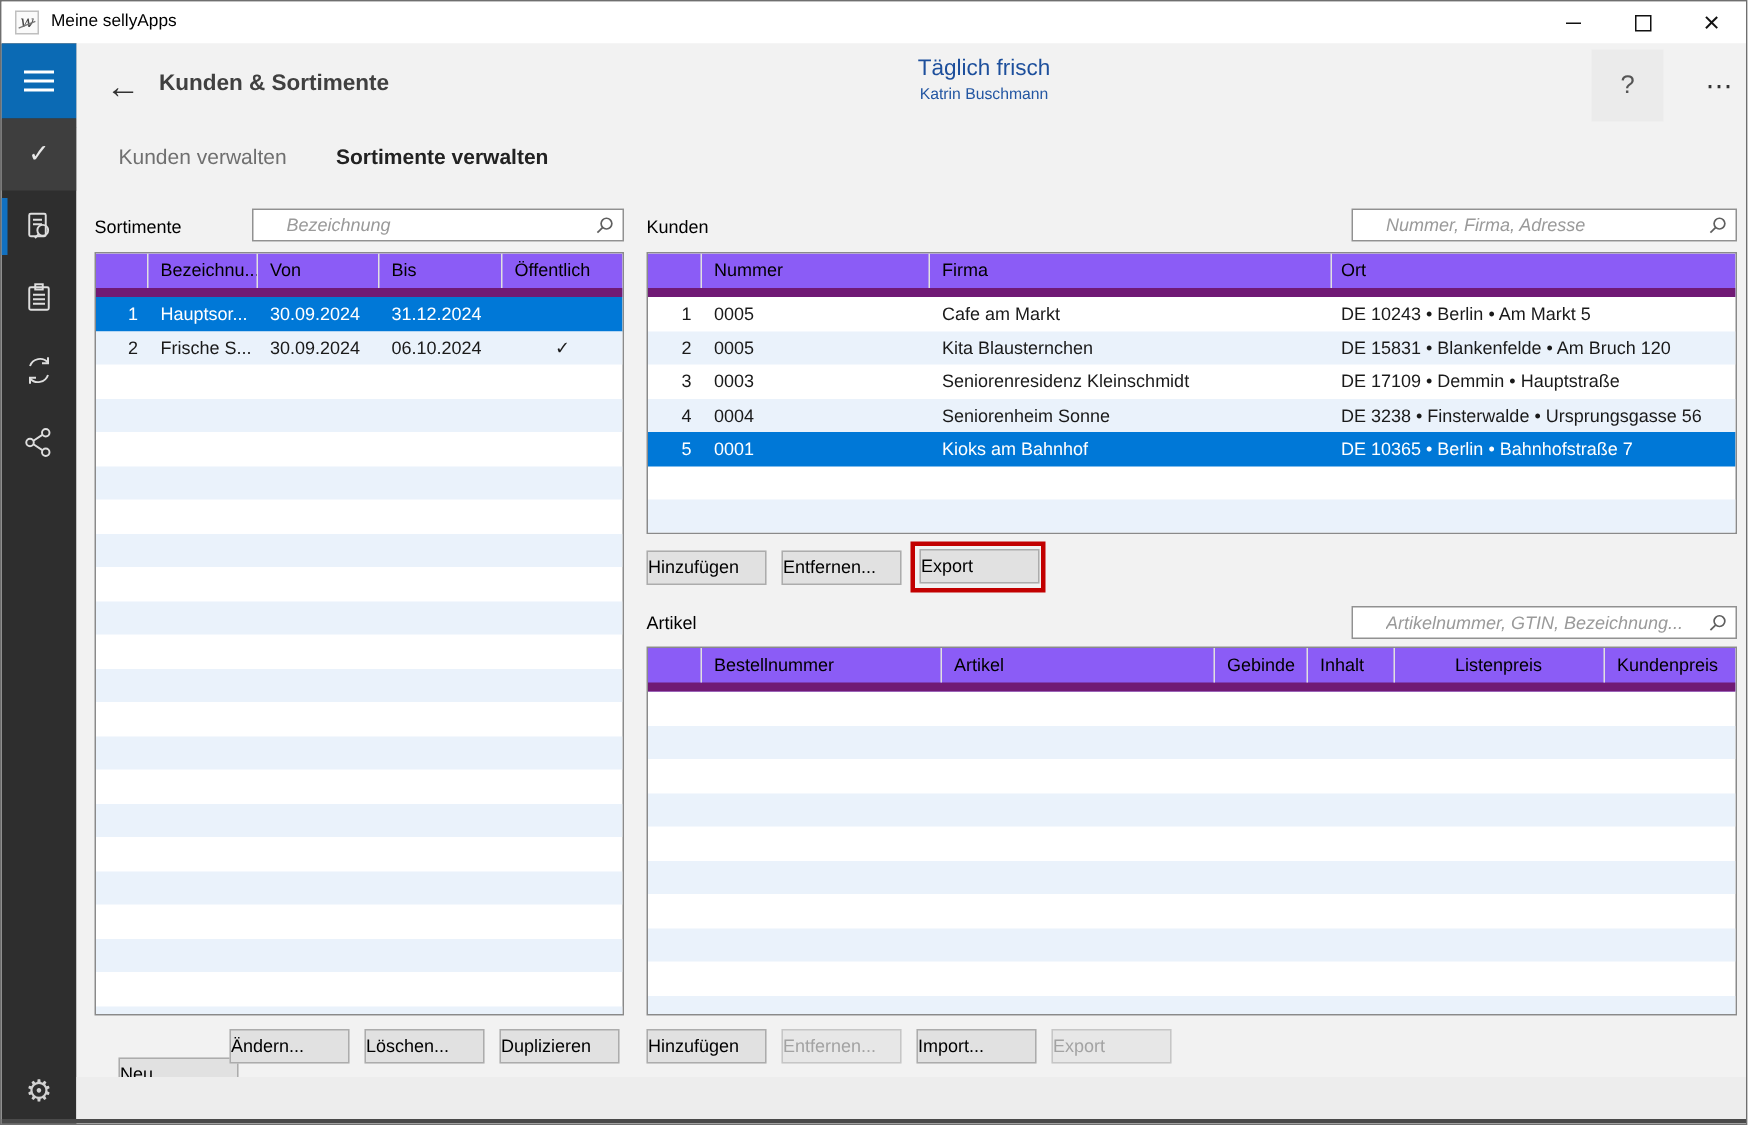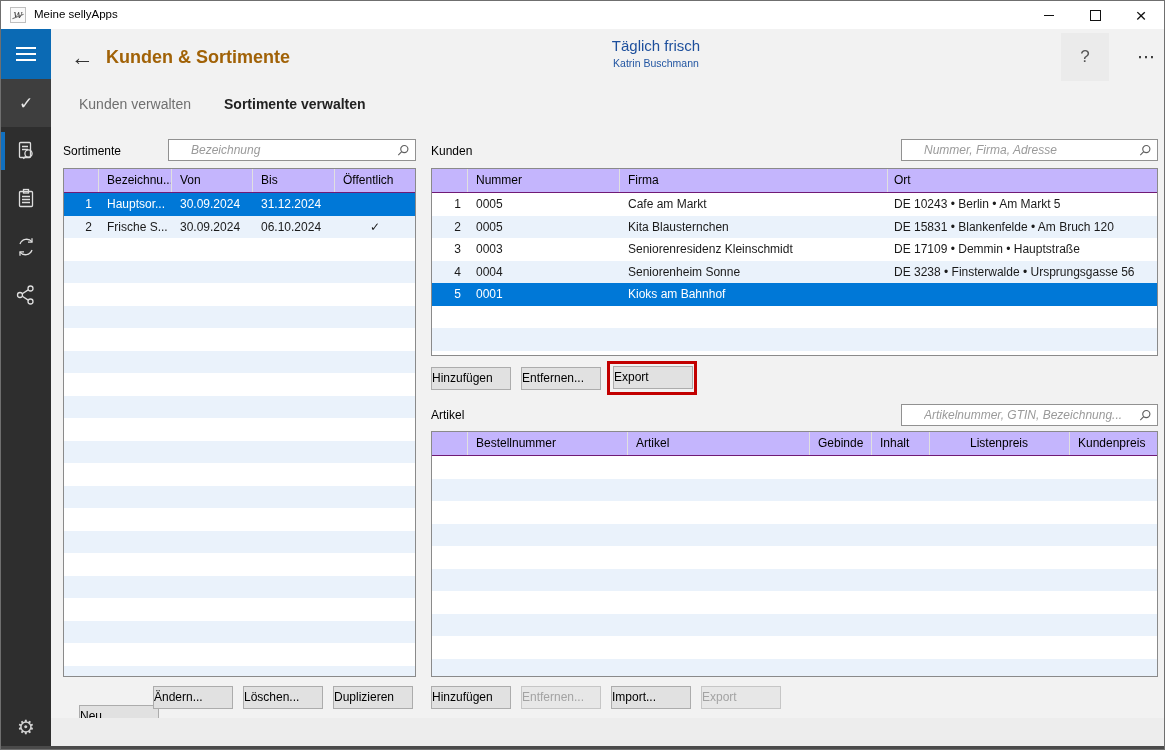--- a/index.html
+++ b/index.html
@@ -31,21 +31,21 @@
   .ni-cat   { top:98px; } .ni-clip { top:146px; } .ni-sync { top:194px; } .ni-share { top:242px; }
   .ni-cat .accent { position:absolute; left:0; top:5px; width:4px; height:38px; background:#1170c0; }
   .nav-item svg { stroke:#dedede; fill:none; stroke-width:1.3; }
   .gear { position:absolute; left:0; bottom:2px; width:50px; height:44px; display:flex;
           align-items:center; justify-content:center; color:#d2d2d2; font-size:20px; }
 
   
   .app-header { position:absolute; left:50px; top:28px; right:0; height:56px; background:#f2f2f2; }
   .back { position:absolute; left:13px; top:10px; width:36px; height:36px; font-size:23px; color:#333;
           display:flex; align-items:center; justify-content:center; }
-  .page-title { position:absolute; left:55px; top:18px; font-size:18px; font-weight:bold; color:#a16207; }
+  .page-title { position:absolute; left:55px; top:18px; font-size:15px; font-weight:bold; color:#404040; }
   .ctx { position:absolute; left:495px; top:8px; width:220px; text-align:center; }
   .ctx-title { font-size:15px; color:#1d4f9c; }
   .ctx-user  { font-size:10.5px; color:#2356a2; margin-top:3px; }
   .help-btn { position:absolute; left:1010px; top:4px; width:48px; height:48px; background:#ebebeb;
               display:flex; align-items:center; justify-content:center; font-size:17px; color:#555; }
   .more-btn { position:absolute; left:1072px; top:4px; width:46px; height:48px;
               display:flex; align-items:center; justify-content:center; font-size:18px; color:#333; }
 
   
   .tabs { position:absolute; left:50px; top:84px; right:0; height:42px; background:#f2f2f2; }
@@ -57,21 +57,21 @@
   .content { position:absolute; left:50px; top:126px; right:0; bottom:0; background:#f2f2f2; }
   .panel-label { position:absolute; font-size:12px; color:#000; }
   .searchbox { position:absolute; height:22px; background:#fff; border:1px solid #919191; box-sizing:border-box; }
   .searchbox input { position:absolute; left:22px; top:1px; height:18px; width:calc(100% - 30px);
         border:none; outline:none; background:transparent;
         font:italic 12px "Liberation Sans","DejaVu Sans",sans-serif; color:#ef4444; }
   .searchbox input::placeholder { color:#9a9a9a; font-style:italic; }
   .searchbox svg { position:absolute; right:5px; top:4px; }
 
   .dtable { position:absolute; background:#fff; border:1px solid #8a8a8a; box-sizing:border-box; overflow:hidden; }
-  .thead { display:flex; height:23px; border-bottom:1px solid #701a75; background:#c4b5fd; }
+  .thead { display:flex; height:23px; border-bottom:6px solid #701a75; background:#8b5cf6; }
   .th { box-sizing:border-box; font-size:12px; color:#000; line-height:22px; border-right:1px solid #e0e0e0;
         padding-left:8px; white-space:nowrap; overflow:hidden; }
   .th:last-child { border-right:none; }
   .trow { display:flex; height:22.5px; }
   .trow.alt { background:#eaf2fb; }
   .trow.sel { background:#0078d7; }
   .tc { box-sizing:border-box; font-size:12px; line-height:22.5px; padding-left:8px;
         white-space:nowrap; overflow:hidden; color:#1a1a1a; }
   .trow.sel .tc { color:#fff; }
 
@@ -403,20 +403,21 @@
           <div class="trow alt">
             <span class="tc w0">4</span>
             <span class="tc w1">0004</span>
             <span class="tc w2">Seniorenheim Sonne</span>
             <span class="tc w3">DE 3238 • Finsterwalde • Ursprungsgasse 56</span>
           </div>
           <div class="trow sel">
             <span class="tc w0">5</span>
             <span class="tc w1">0001</span>
             <span class="tc w2">Kioks am Bahnhof</span>
+            <span class="tc w3">DE 10365 • Berlin • Bahnhofstraße 7</span>
           </div>
           <div class="trow">
             <span class="tc w0"></span>
             <span class="tc w1"></span>
             <span class="tc w2"></span>
             <span class="tc w3"></span>
           </div>
           <div class="trow alt">
             <span class="tc w0"></span>
             <span class="tc w1"></span>

